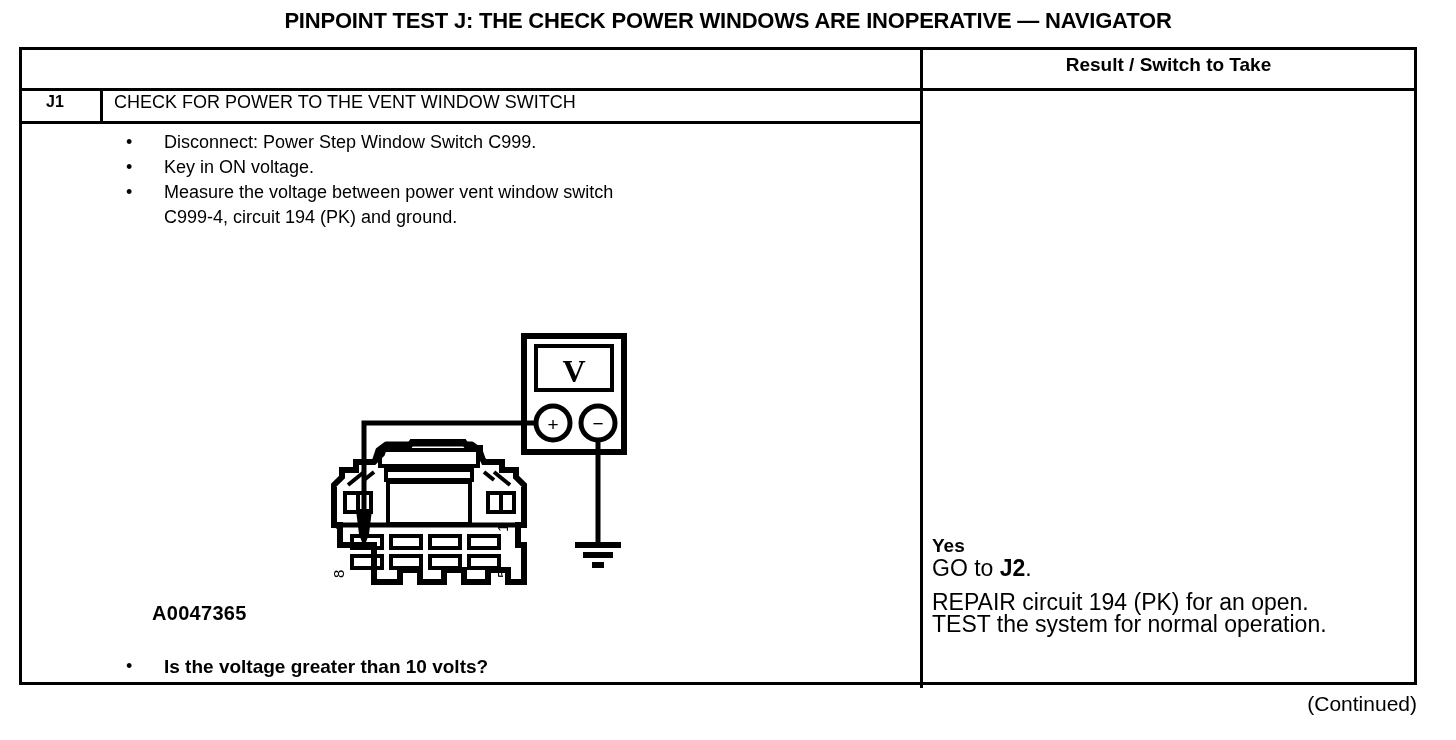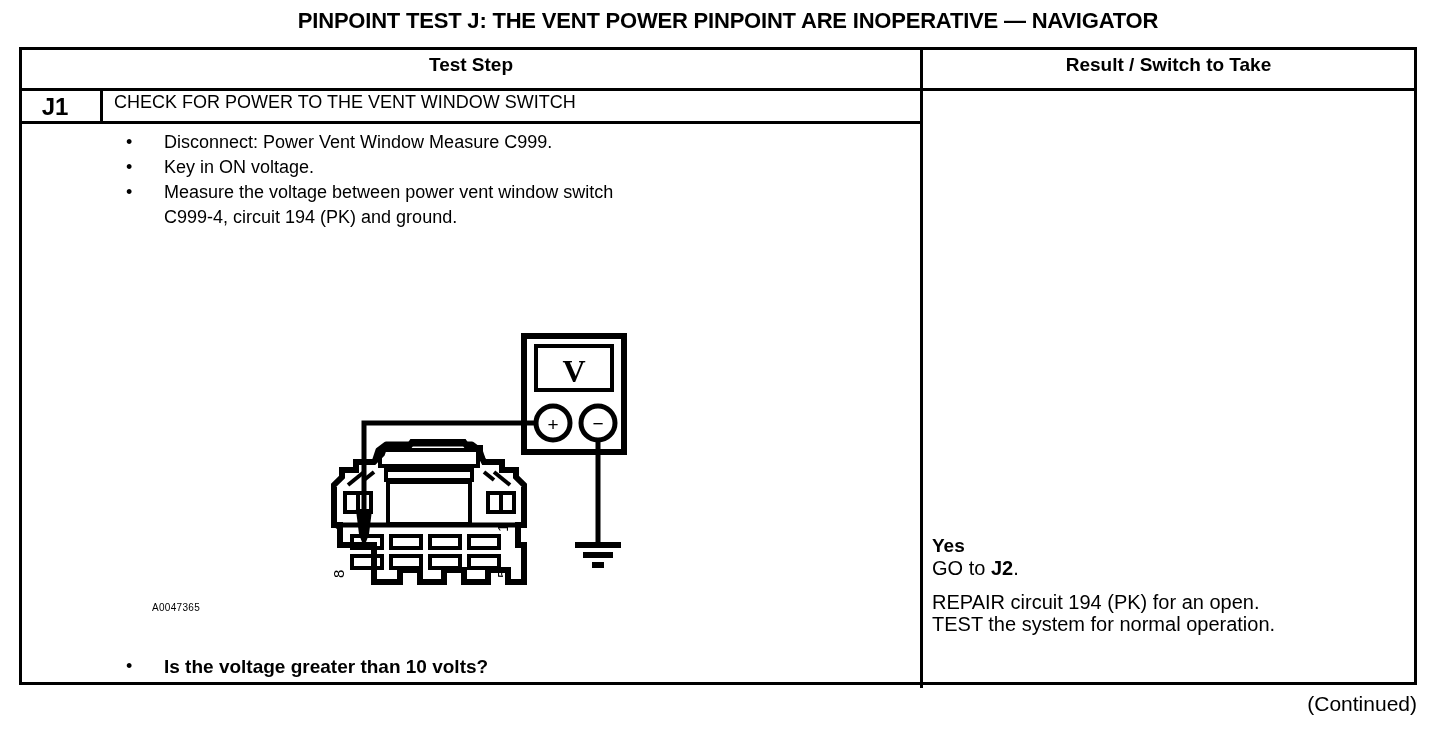--- a/index.html
+++ b/index.html
@@ -34,81 +34,80 @@
   .h-step{position:absolute;left:0;top:71px;width:898px;height:3px;background:#000;}
 
   .col-head{
     position:absolute;top:4px;font-size:19px;font-weight:bold;text-align:center;
   }
   .col-head.left{left:0;width:898px;}
   .col-head.right{left:898px;width:497px;}
 
   .step-id{
     position:absolute;left:0;top:43px;width:66px;
-    text-align:center;font-size:24px;font-weight:bold;
+    text-align:center;font-size:16px;font-weight:bold;
   }
   .step-title{
     position:absolute;left:92px;top:42px;
     font-size:18px;font-weight:normal;white-space:nowrap;
   }
 
   
   .bullets{position:absolute;left:94px;top:80px;width:790px;}
   .bl{position:relative;font-size:18px;line-height:25px;padding-left:48px;margin-bottom:0;}
   .bl .dot{position:absolute;left:10px;top:0;font-size:18px;line-height:25px;}
 
   
   .q-row{position:absolute;left:94px;top:606px;width:790px;}
   .q-row .dot{position:absolute;left:10px;top:0;font-size:18px;}
   .q-row .qtext{padding-left:48px;font-size:19px;font-weight:bold;}
 
-  .fig-id{position:absolute;left:130px;top:552px;font-size:10px;font-weight:normal;letter-spacing:0.3px;}
+  .fig-id{position:absolute;left:130px;top:552px;font-size:20px;font-weight:bold;letter-spacing:0.3px;}
 
   
   .result{position:absolute;left:910px;top:485px;width:470px;}
   .res-h{font-size:19px;font-weight:bold;line-height:22px;}
-  .res-b{font-size:20px;line-height:22px;}
+  .res-b{font-size:23px;line-height:22px;}
   .res-b b{font-weight:bold;}
   .res-gap{height:12px;}
 
   
   .continued{
     position:absolute;left:0;top:692px;width:1417px;
     text-align:right;font-size:21px;
   }
 
   
   .diagram{position:absolute;left:290px;top:270px;width:360px;height:330px;}
   .diagram svg{display:block;}
 </style>
 </head>
 <body>
 
 <div id="page">
 
-  <div class="doc-title">PINPOINT TEST J: THE VENT POWER PINPOINT ARE INOPERATIVE — NAVIGATOR</div>
+  <div class="doc-title">PINPOINT TEST J: THE CHECK POWER WINDOWS ARE INOPERATIVE — NAVIGATOR</div>
 
   <div class="tbl">
 
     <div class="v-main"></div>
     <div class="h-head"></div>
     <div class="h-head2"></div>
     <div class="v-step"></div>
     <div class="h-step"></div>
 
-    <div class="col-head left">Test Step</div>
     <div class="col-head right">Result / Switch to Take</div>
 
     <div class="step-id">J1</div>
     <div class="step-title">CHECK FOR POWER TO THE VENT WINDOW SWITCH</div>
 
     <div class="bullets">
       <div class="bl">
         <span class="dot">•</span>
-        <span>Disconnect: Power Vent Window Measure C999.</span>
+        <span>Disconnect: Power Step Window Switch C999.</span>
       </div>
       <div class="bl">
         <span class="dot">•</span>
         <span>Key in ON voltage.</span>
       </div>
       <div class="bl">
         <span class="dot">•</span>
         <span style="white-space:pre-line">Measure the voltage between power vent window switch
 C999-4, circuit 194 (PK) and ground.</span>
       </div>

